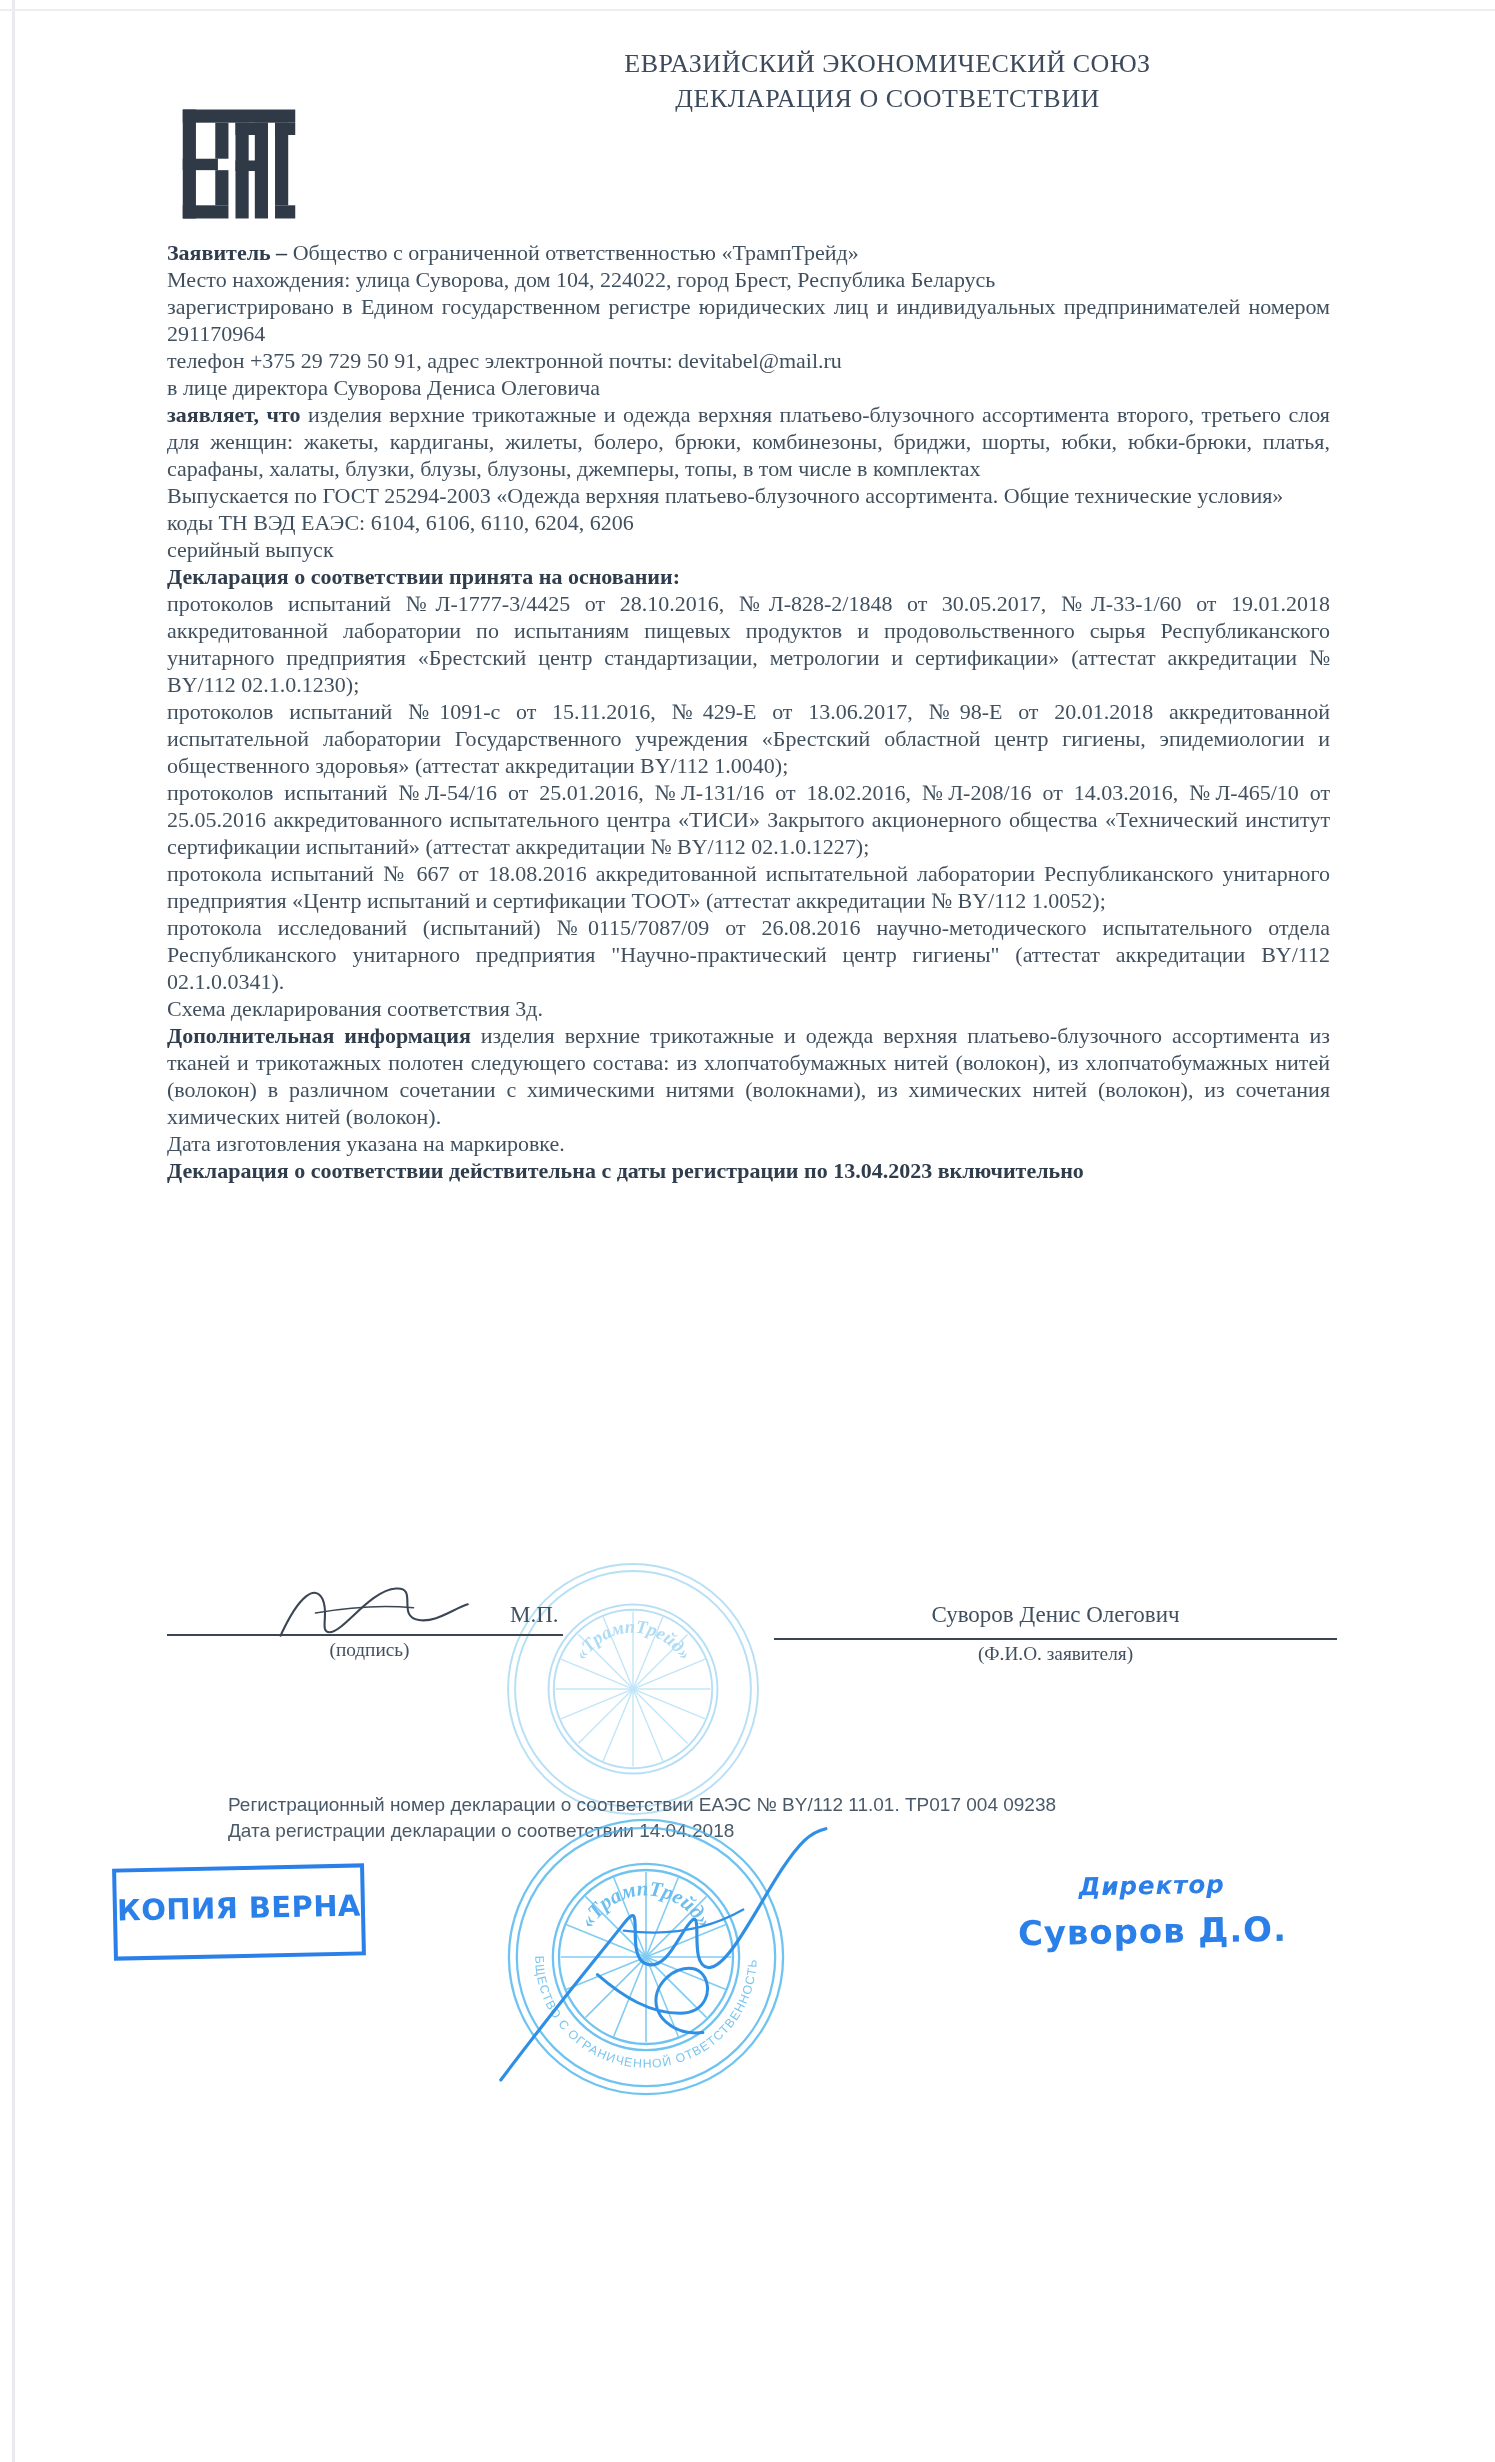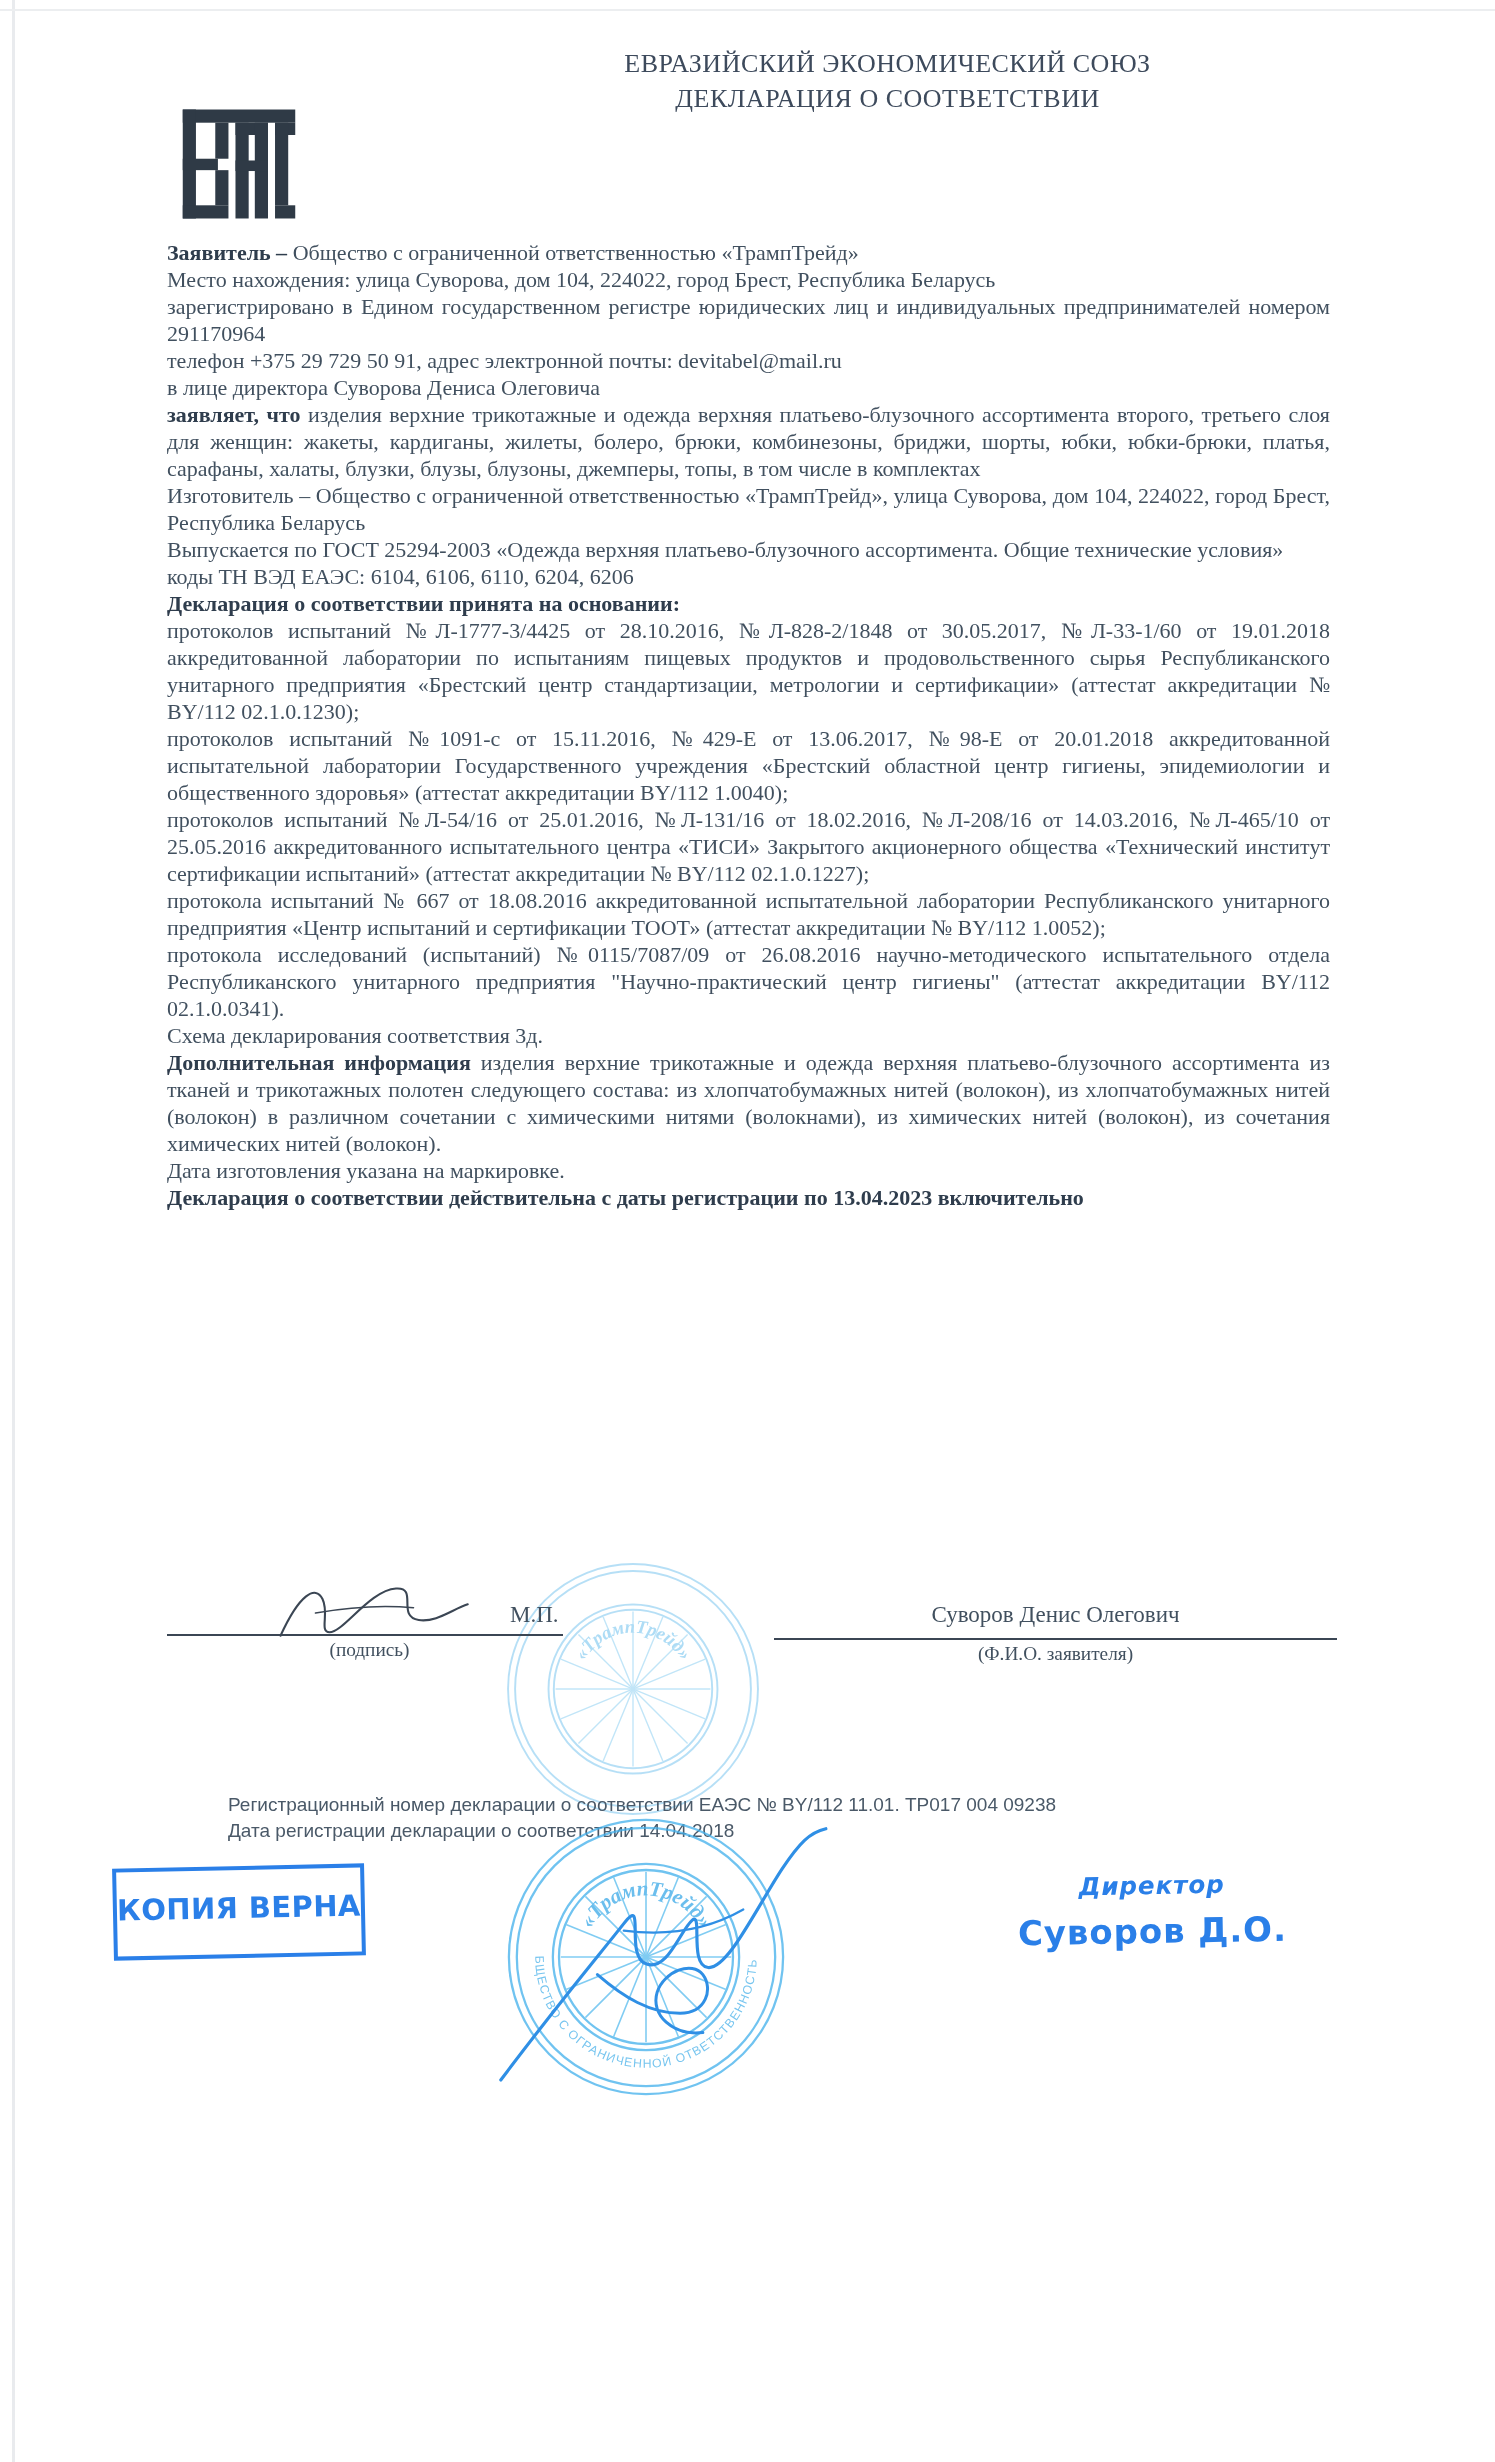--- a/index.html
+++ b/index.html
@@ -267,26 +267,26 @@
     <p class="just">зарегистрировано в Едином государственном регистре юридических лиц и индивидуальных предпринимателей номером 291170964</p>
 
     <p>телефон +375 29 729 50 91, адрес электронной почты: devitabel@mail.ru</p>
 
     <p>в лице директора Суворова Дениса Олеговича</p>
 
     <p class="just">
       <span class="b">заявляет, что </span><span>изделия верхние трикотажные и одежда верхняя платьево-блузочного ассортимента второго, третьего слоя для женщин: жакеты, кардиганы, жилеты, болеро, брюки, комбинезоны, бриджи, шорты, юбки, юбки-брюки, платья, сарафаны, халаты, блузки, блузы, блузоны, джемперы, топы, в том числе в комплектах</span>
     </p>
 
-    <p class="just">Изготовитель – Общество с ограниченной ответственностью «ТрампТрейд», улица  Суворова, дом 104, 224022, город Брест, Республика Беларусь</p>
 
     <p class="just">Выпускается по ГОСТ 25294-2003 «Одежда верхняя платьево-блузочного ассортимента. Общие технические условия»</p>
 
     <p>коды ТН ВЭД ЕАЭС: 6104, 6106, 6110, 6204, 6206</p>
 
+    <p>серийный выпуск</p>
 
 
     <p class="b">Декларация о соответствии принята на основании:</p>
 
     <p class="just">протоколов испытаний №Л-1777-3/4425 от 28.10.2016, №Л-828-2/1848 от 30.05.2017, №Л-33-1/60 от 19.01.2018 аккредитованной лаборатории по испытаниям пищевых продуктов и продовольственного сырья Республиканского унитарного предприятия «Брестский центр стандартизации, метрологии и сертификации» (аттестат аккредитации № BY/112 02.1.0.1230);</p>
     <p class="just">протоколов испытаний №1091-с от 15.11.2016, №429-Е от 13.06.2017, №98-Е от 20.01.2018 аккредитованной испытательной лаборатории Государственного учреждения «Брестский областной центр гигиены, эпидемиологии и общественного здоровья» (аттестат аккредитации BY/112 1.0040);</p>
     <p class="just">протоколов испытаний №Л-54/16 от 25.01.2016, №Л-131/16 от 18.02.2016, №Л-208/16 от 14.03.2016, №Л-465/10 от 25.05.2016 аккредитованного испытательного центра «ТИСИ» Закрытого акционерного общества «Технический институт сертификации испытаний» (аттестат аккредитации № BY/112 02.1.0.1227);</p>
     <p class="just">протокола испытаний № 667 от 18.08.2016 аккредитованной испытательной лаборатории Республиканского унитарного предприятия «Центр испытаний и сертификации ТООТ» (аттестат аккредитации № BY/112 1.0052);</p>
     <p class="just">протокола исследований (испытаний) №0115/7087/09 от 26.08.2016 научно-методического испытательного отдела Республиканского унитарного предприятия "Научно-практический центр гигиены" (аттестат аккредитации BY/112 02.1.0.0341).</p>
 

